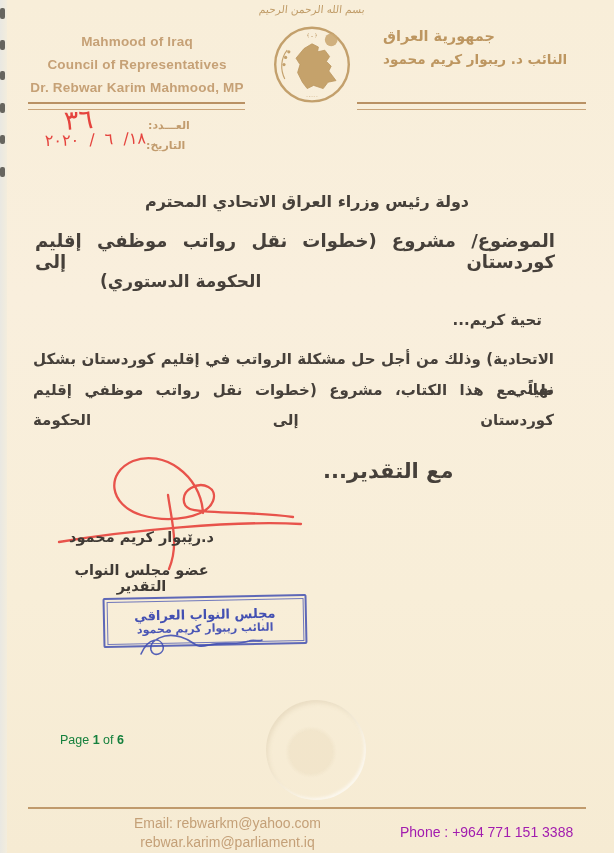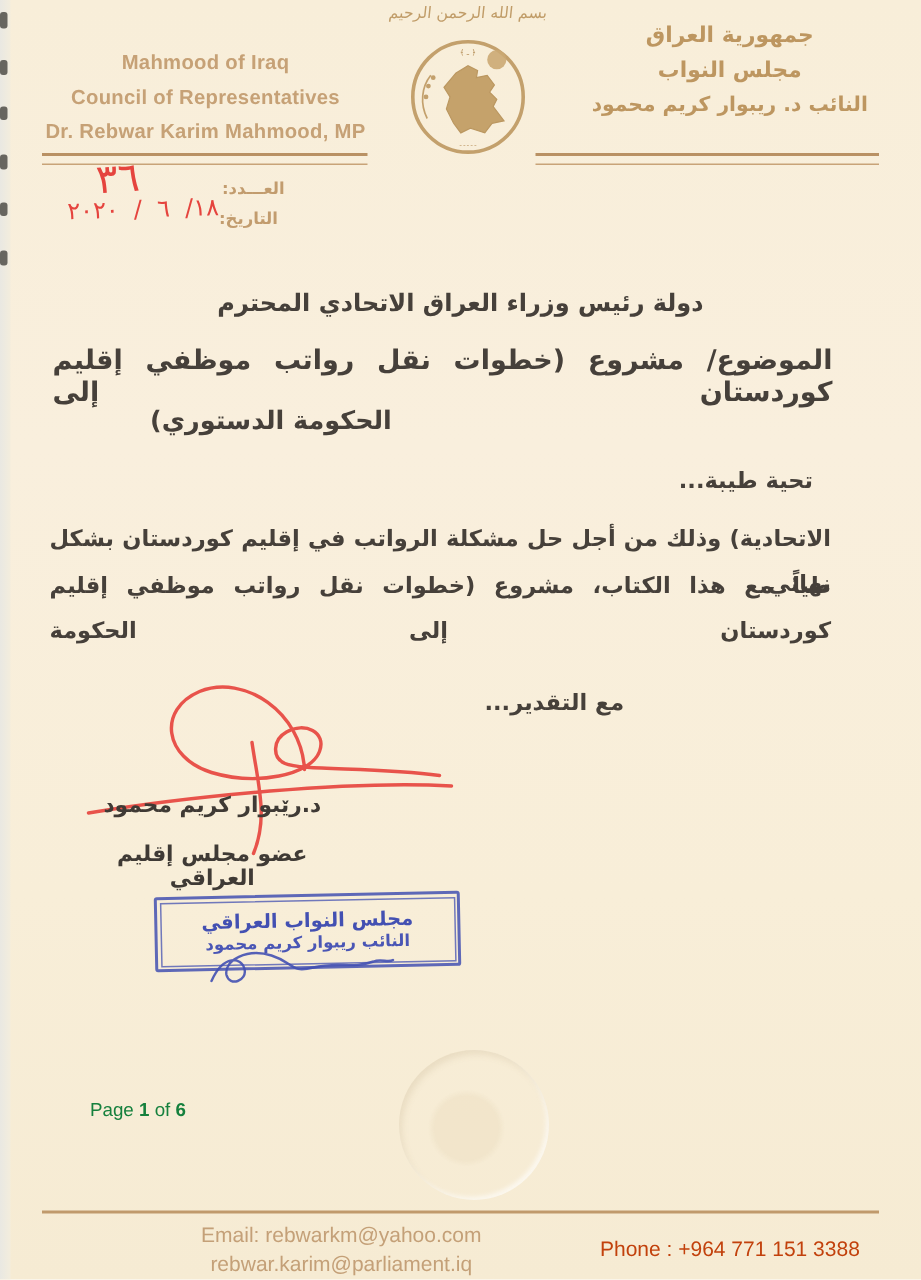--- a/index.html
+++ b/index.html
@@ -13,54 +13,54 @@
   .b{font-weight:bold}
   
   .edge-strip{left:0;top:0;width:7px;height:853px;background:linear-gradient(90deg,#e9e8e2,#f3eddd)}
   .edge-dash{left:0;width:5px;background:#45443f;border-radius:2px;opacity:.8}
   
   .hdr-en{left:28px;top:30px;width:218px;text-align:center;font-family:"Liberation Sans",sans-serif;
     font-size:13.5px;line-height:23px;color:#c6a176;font-weight:600;letter-spacing:.2px}
   .basmala{left:245px;top:3px;width:134px;text-align:center;font-size:10.5px;color:#c09c68;
     transform:skewX(-6deg)}
   .emblem{left:272px;top:22px;width:80px;height:82px}
-  .hdr-ar{left:383px;top:13px;width:207px;text-align:center;font-size:14.5px;line-height:23px;
+  .hdr-ar{left:383px;top:25px;width:207px;text-align:left;font-size:14.5px;line-height:23px;
     color:#bd9660;font-weight:bold}
   .rule-seg{height:5px;border-top:2px solid #b99164;border-bottom:1.5px solid #c8a378}
   
   .ref-label{font-size:11px;color:#c29c6e;font-weight:bold}
   .hand-red{color:#e5443e;font-family:"DejaVu Sans",sans-serif}
   
   .salutation{left:57px;top:192px;width:500px;text-align:center;font-size:16px;font-weight:bold}
   .subject1{left:35px;top:230px;width:520px;font-size:18px;font-weight:bold;
     text-align:justify;text-align-last:justify}
   .subject2{left:100px;top:271px;font-size:17px;font-weight:bold}
   .greeting{left:420px;top:311px;width:122px;text-align:right;font-size:15px;font-weight:bold}
   .bodytext{left:33px;top:344px;width:521px}
   .bodyline{font-size:15px;font-weight:bold;height:31.2px;line-height:30px;
     text-align:justify;text-align-last:justify;color:#46403a}
-  .closing{left:323px;top:459px;font-size:15px;font-weight:bold}
+  .closing{left:323px;top:459px;font-size:21px;font-weight:bold}
   .sig-block{left:50px;width:183px;text-align:center;font-size:14.5px;font-weight:bold;color:#3f3a35}
   
   .stamp{left:103px;top:596px;width:200px;height:46px;transform:rotate(-1.2deg);
     border:2px solid rgba(67,80,178,.85);border-radius:2px}
   .stamp-inner{position:absolute;inset:1.5px;border:1px solid rgba(67,80,178,.75);
     display:flex;flex-direction:column;justify-content:center;align-items:center}
   .stamp-l1{font-size:13px;font-weight:bold;color:#4350b2;line-height:15px}
   .stamp-l2{font-size:11px;font-weight:bold;color:#4a56b5;line-height:13px}
   
   .watermark{left:266px;top:700px;width:100px;height:100px;border-radius:50%;opacity:.75;
     box-shadow:inset 2px 3px 4px rgba(201,182,147,.38), inset -2px -2px 3px rgba(255,255,255,.85);
     background:radial-gradient(circle at 45% 52%, rgba(222,204,168,.30) 0 28%, rgba(222,204,168,0) 34%)}
   .pagelabel{left:60px;top:733px;font-size:12.5px;color:#15803d;font-family:"Liberation Sans",sans-serif}
   
   .footer-rule{left:28px;top:807px;width:558px;height:2px;background:#c09a6c}
   .footer-mail{left:95px;top:814px;width:265px;text-align:center;font-size:14px;line-height:18.5px;
     color:#c4a078;font-family:Liberation Sans, sans-serif}
-  .footer-phone{left:400px;top:824px;font-size:14px;color:#c2410c;font-family:"Liberation Sans",sans-serif}
+  .footer-phone{left:400px;top:824px;font-size:14px;color:#a21caf;font-family:"Liberation Sans",sans-serif}
 </style>
 </head>
 <body>
 
 <div class="abs edge-strip"></div>
 <div class="abs edge-dash" style="top:8px;height:11px"></div>
 <div class="abs edge-dash" style="top:40px;height:10px"></div>
 <div class="abs edge-dash" style="top:71px;height:9px"></div>
 <div class="abs edge-dash" style="top:103px;height:10px"></div>
 <div class="abs edge-dash" style="top:135px;height:9px"></div>
@@ -83,54 +83,53 @@
     <path d="M16,70 C10,58 11,44 19,34" fill="none" stroke="#c3a06c" stroke-width="1.4"></path>
     <circle cx="15" cy="52" r="2" fill="#c3a06c"></circle>
     <circle cx="17" cy="43" r="2" fill="#c3a06c"></circle>
     <circle cx="21" cy="36" r="2" fill="#c3a06c"></circle>
     <text x="50" y="93" font-size="5" fill="#b58e58" text-anchor="middle">ـ ـ ـ ـ ـ</text>
   </svg>
 </div>
 
 <div class="abs hdr-ar rtl">
   <div>جمهورية العراق</div>
-  <div>مجلس النواب</div>
   <div style="font-size:13.5px">النائب د. ريبوار كريم محمود</div>
 </div>
 
 <div class="abs rule-seg" style="left:28px;top:102px;width:217px"></div>
 <div class="abs rule-seg" style="left:357px;top:102px;width:229px"></div>
 
 <div class="abs ref-label rtl" style="left:148px;top:119px">العـــدد:</div>
 <div class="abs hand-red rtl" style="left:64px;top:104px;font-size:27px;transform:rotate(-4deg)">٣٦</div>
 <div class="abs ref-label rtl" style="left:146px;top:139px">التاريخ:</div>
 <div class="abs hand-red rtl" style="left:28px;top:130px;width:118px;font-size:16px;word-spacing:5px;transform:rotate(-1.5deg)">١٨/ ٦ / ٢٠٢٠</div>
 
 <div class="abs salutation rtl">دولة رئيس وزراء العراق الاتحادي المحترم</div>
 <div class="abs subject1 rtl">الموضوع/ مشروع (خطوات نقل رواتب موظفي إقليم كوردستان إلى</div>
 <div class="abs subject2 rtl">الحكومة الدستوري)</div>
-<div class="abs greeting rtl">تحية طيبة...</div>
+<div class="abs greeting rtl">تحية كريم...</div>
 
 <div class="abs bodytext rtl">
   <div class="bodyline">الاتحادية) وذلك من أجل حل مشكلة الرواتب في إقليم كوردستان بشكل نهائي.</div>
   <div class="bodyline">طياً مع هذا الكتاب، مشروع (خطوات نقل رواتب موظفي إقليم كوردستان إلى الحكومة</div>
 </div>
 
 <div class="abs closing rtl">مع التقدير...</div>
 
 <svg class="abs" style="left:55px;top:447px" width="250" height="125" viewBox="0 0 250 125">
   <g fill="none" stroke="#e7463f" stroke-width="2.3" stroke-linecap="round" opacity=".92">
     <path d="M148,66 C146,28 108,2 78,14 C50,26 54,58 86,68 C116,77 152,70 158,54 C163,41 148,34 136,41 C127,46 126,58 135,62 C146,67 196,64 238,70"></path>
     <path d="M4,95 C70,84 180,73 246,77"></path>
     <path d="M113,48 C117,76 124,98 114,122"></path>
   </g>
 </svg>
 
 <div class="abs sig-block rtl" style="top:529px">د.رێبوار كريم محمود</div>
-<div class="abs sig-block rtl" style="top:562px">عضو مجلس إقليم العراقي</div>
+<div class="abs sig-block rtl" style="top:562px">عضو مجلس النواب التقدير</div>
 
 <div class="abs stamp">
   <div class="stamp-inner">
     <div class="stamp-l1 rtl">مجلس النواب العراقي</div>
     <div class="stamp-l2 rtl">النائب ريبوار كريم محمود</div>
   </div>
 </div>
 <svg class="abs" style="left:135px;top:628px" width="130" height="40" viewBox="0 0 130 40">
   <path d="M6,26 C14,8 26,10 28,18 C30,26 18,30 16,22 C14,12 30,4 46,9 C62,14 58,21 74,17 C90,13 100,18 114,13 C119,11 124,14 127,12" fill="none" stroke="#4350b2" stroke-width="1.6" stroke-linecap="round" opacity=".9"></path>
 </svg>

